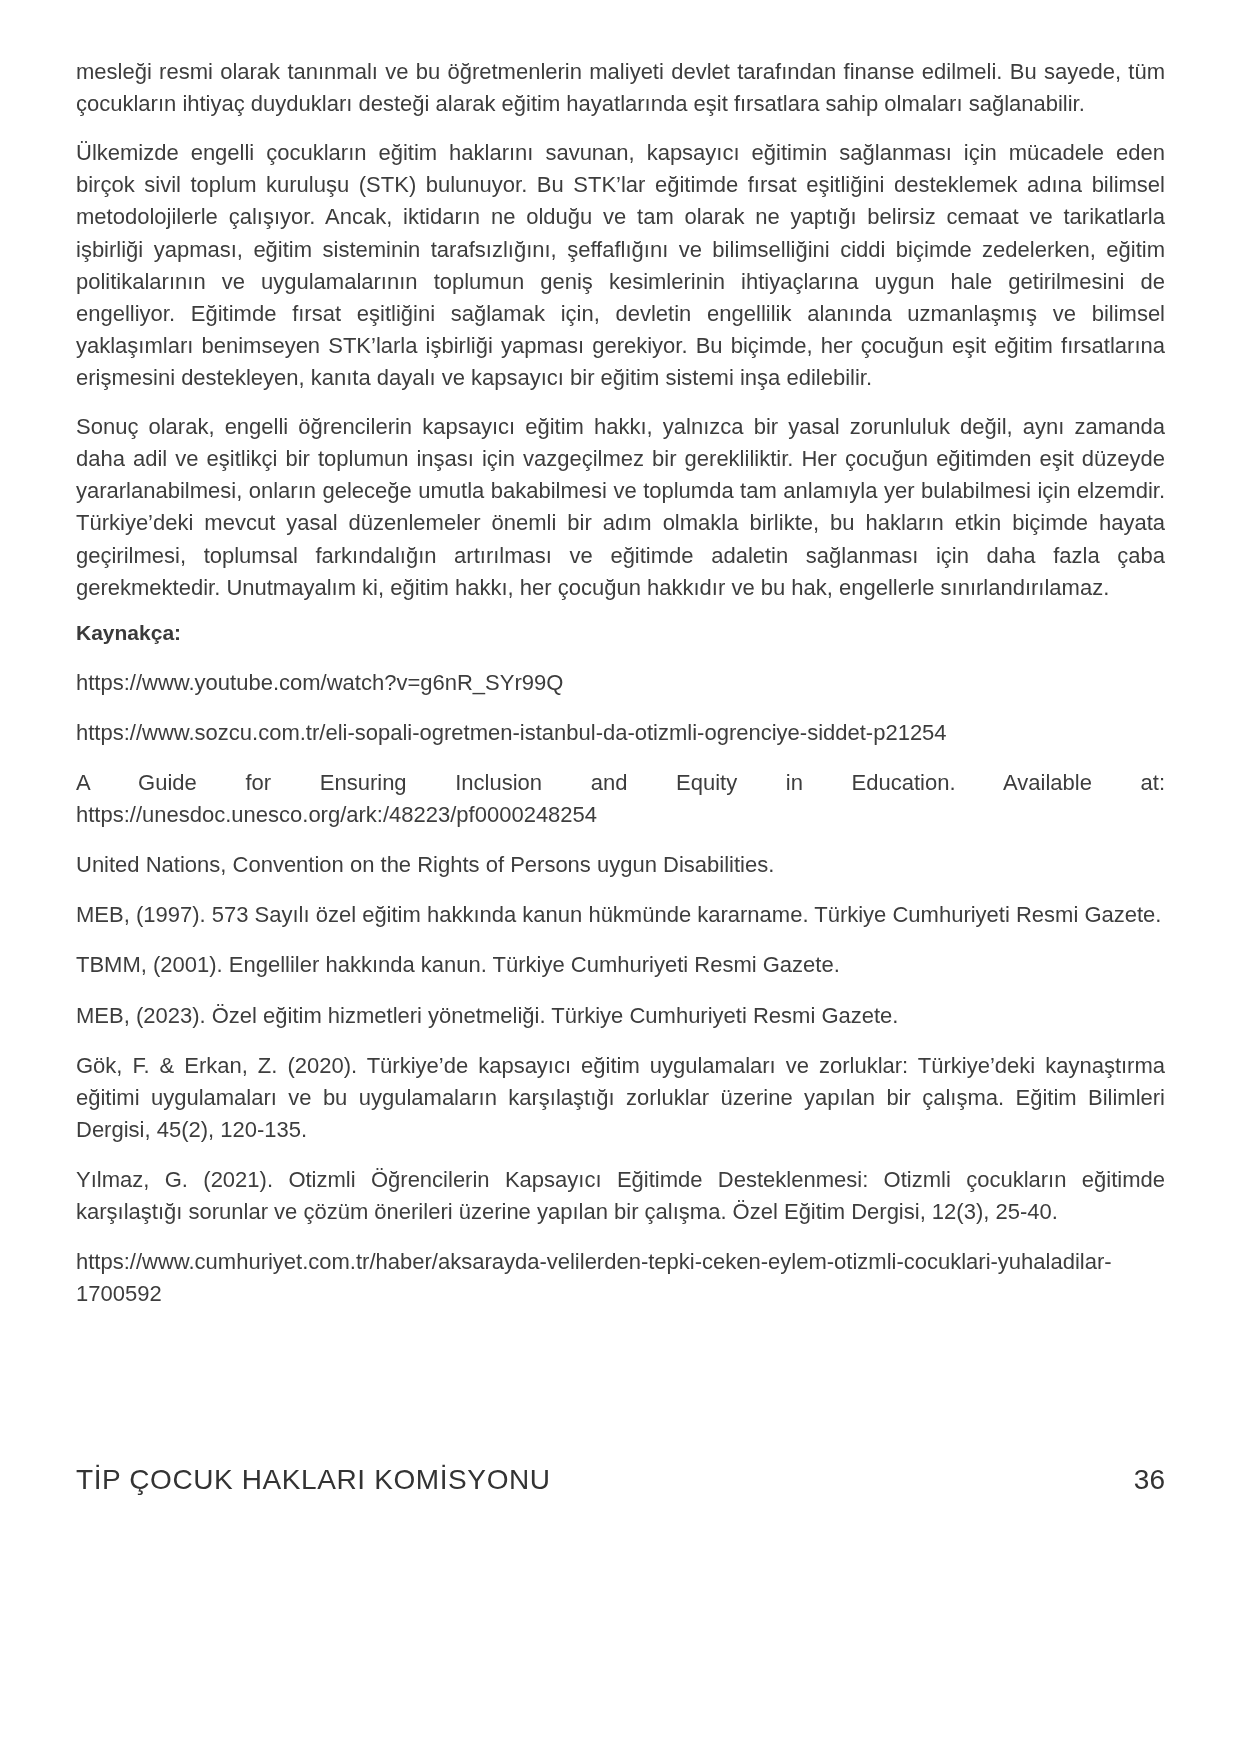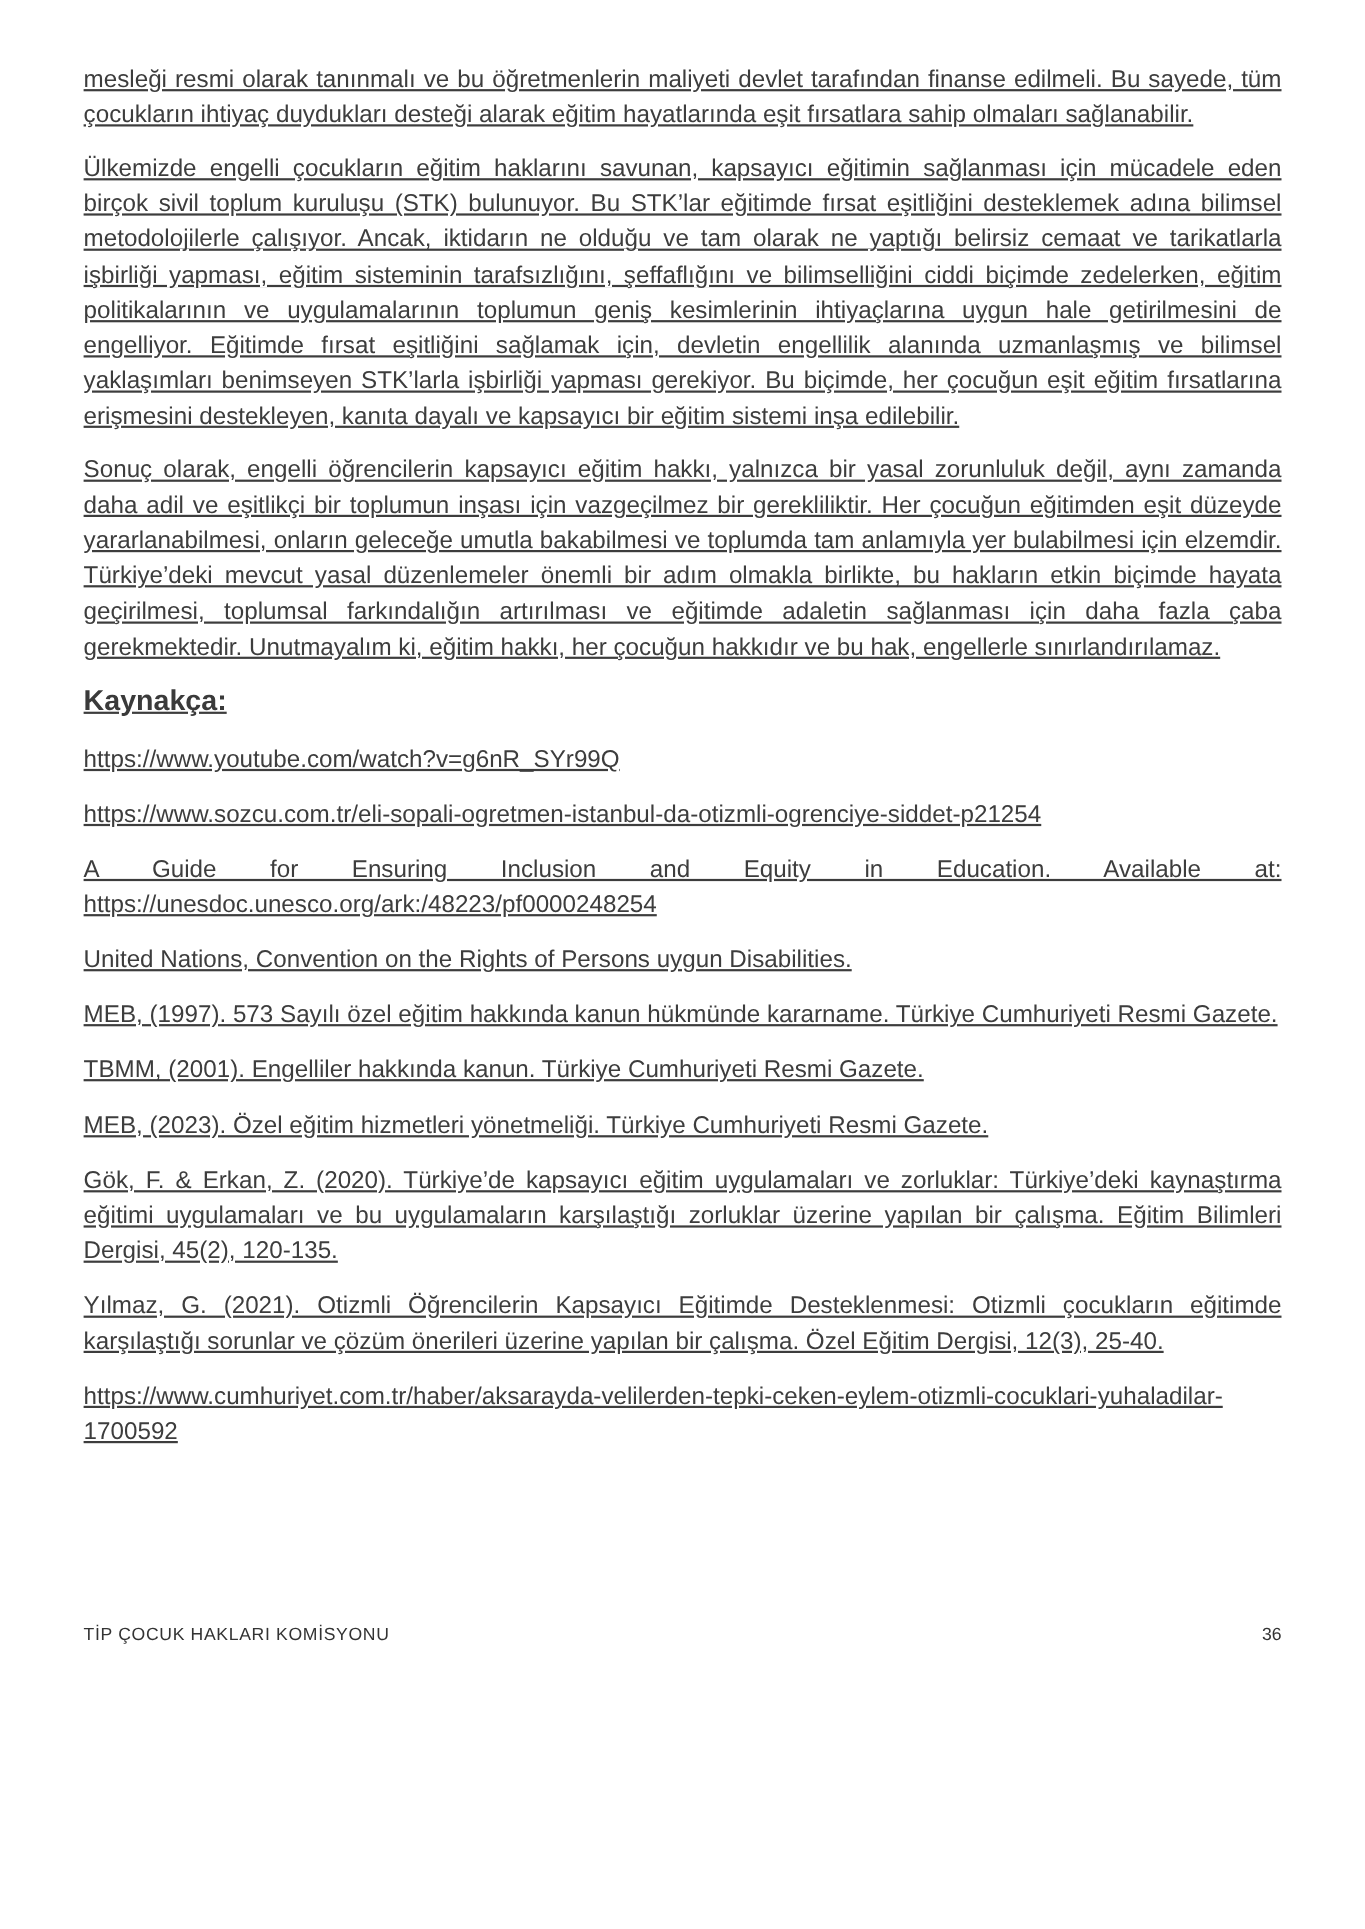--- a/index.html
+++ b/index.html
@@ -13,49 +13,48 @@
   }
   .page {
     position: relative;
     width: 1241px;
     height: 1582px;
     margin: 0 auto;
     background: #ffffff;
     box-sizing: border-box;
     padding: 56px 76px 0 76px;
     overflow: hidden;
-    text-decoration: underline;
   }
   .body-text p,
   .ref {
     font-size: 22px;
     line-height: 1.46;
     text-align: justify;
     margin: 0 0 17px 0;
     overflow-wrap: break-word;
     word-break: break-word;
   }
   .references-heading {
-    font-size: 26px;
+    font-size: 21px;
     font-weight: bold;
     margin: 6px 0 22px 0;
     color: #3a3a3a;
   }
   .references .ref {
     margin-bottom: 18px;
   }
   .footer {
     position: absolute;
     left: 76px;
     right: 76px;
     bottom: 86px;
     display: flex;
     justify-content: space-between;
     align-items: baseline;
-    font-size: 16px;
+    font-size: 28px;
     color: #333333;
   }
   .footer .footer-title {
     letter-spacing: 0.6px;
   }
 </style>
 </head>
 <body>
 
 <div class="page">

